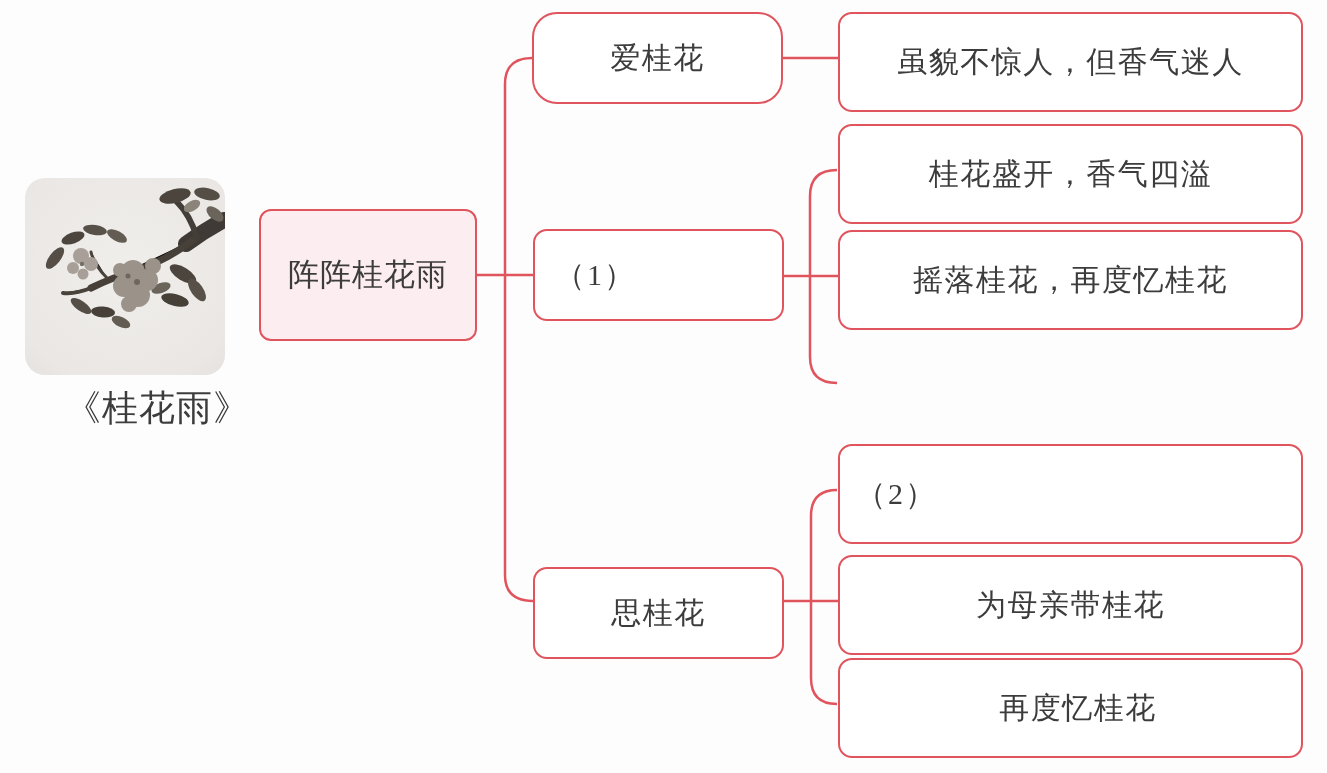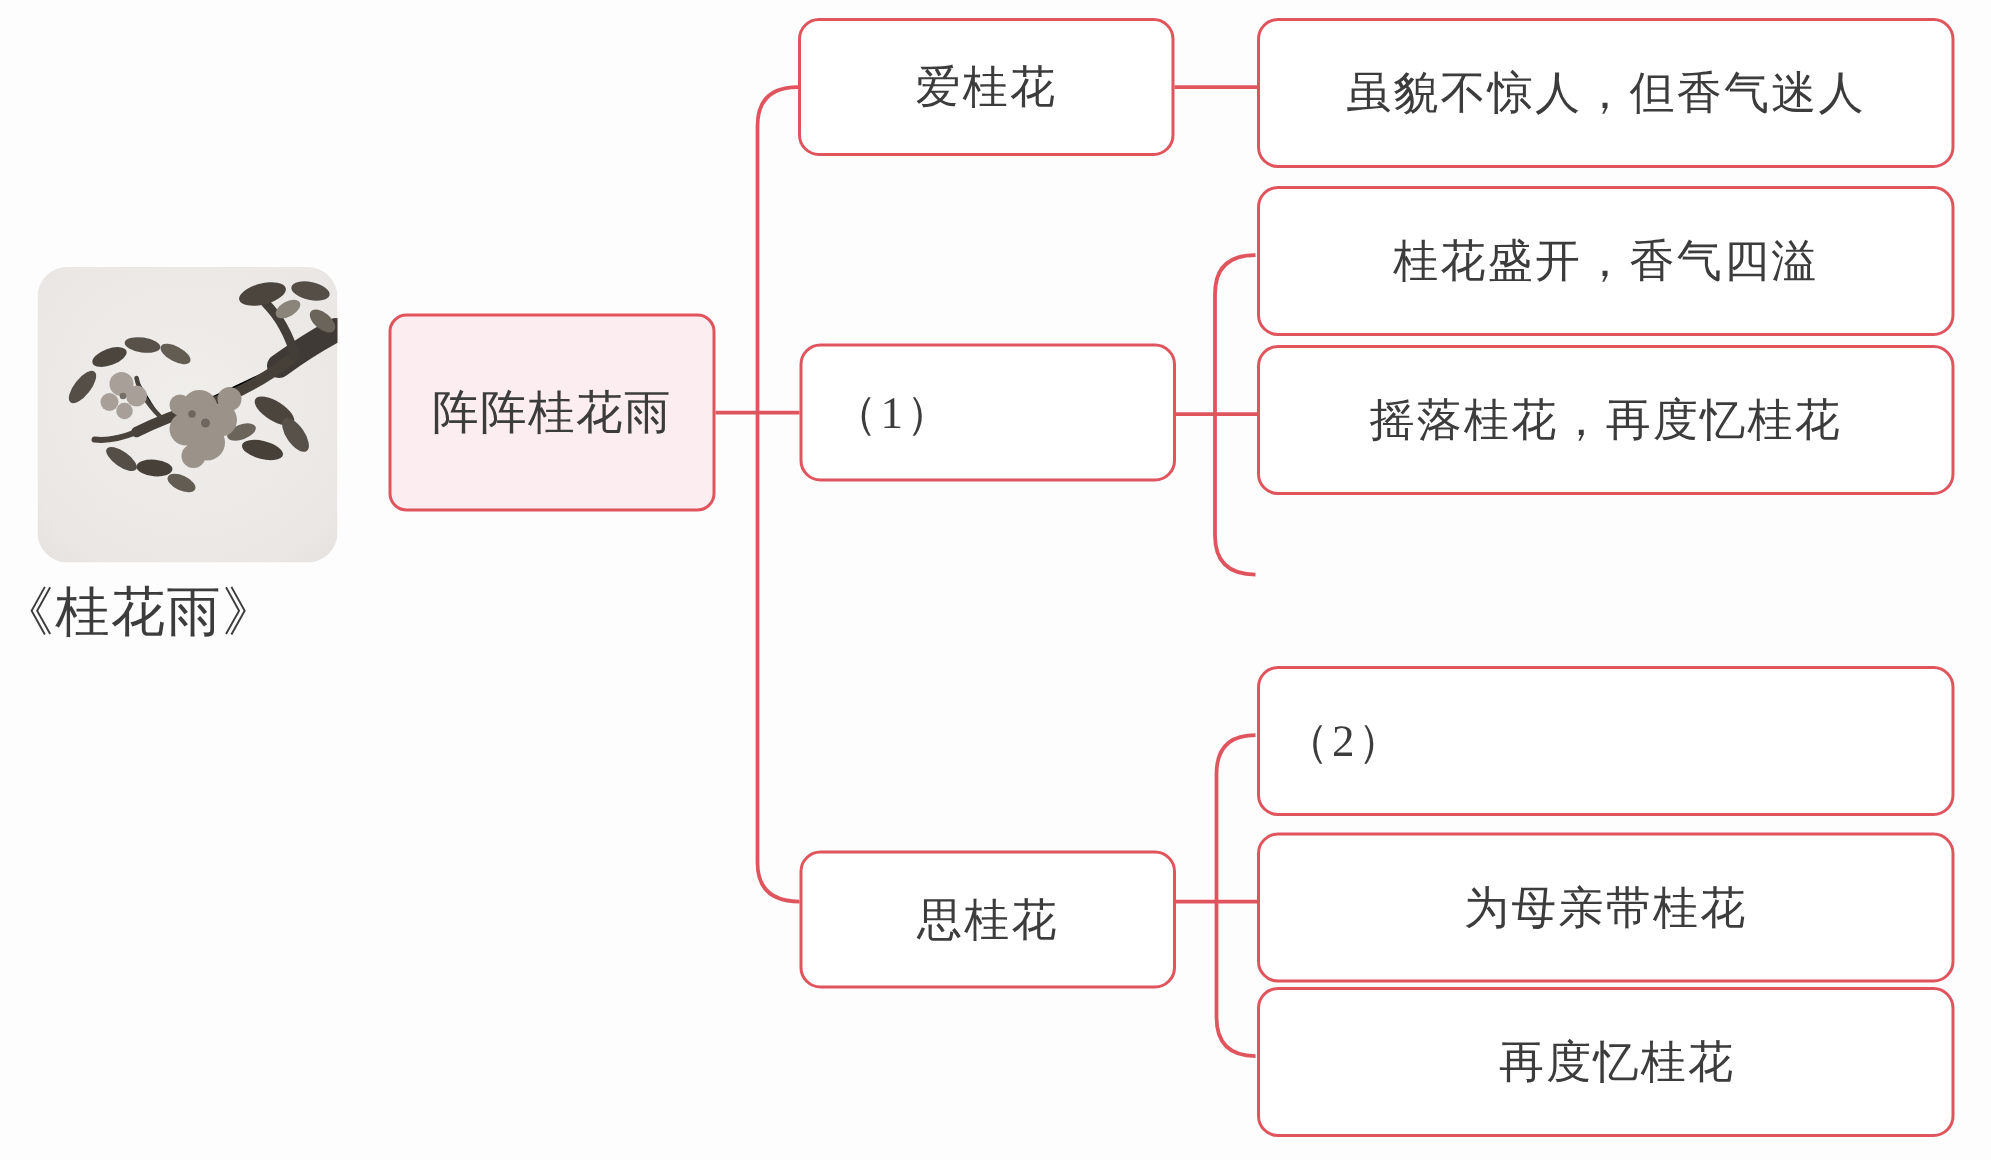--- a/index.html
+++ b/index.html
@@ -40,41 +40,41 @@
   .node.root{
     left:259px;top:209px;width:218px;height:132px;
     background:var(--root-fill);
     border-radius:12px;
     flex-direction:column;
     gap:24px;
     font-size:31px;
     letter-spacing:1px;
   }
   .node.branch{width:251px;height:92px;}
-  .branch-love{left:532px;top:12px;}
+  .branch-love{left:532px;top:12px;border-radius:25px;}
   .branch-blank1{left:533px;top:229px;justify-content:flex-start;padding-left:20px;
     font-family:"Liberation Serif","DejaVu Serif",serif;letter-spacing:2px;}
   .branch-miss{left:533px;top:567px;}
   .node.child{left:838px;width:465px;height:100px;}
   .child-0{top:12px;}
   .child-1{top:124px;}
   .child-2{top:230px;}
   .child-3{top:337px;}
   .child-4{top:444px;justify-content:flex-start;padding-left:16px;
     font-family:"Liberation Serif","DejaVu Serif",serif;letter-spacing:2px;}
   .child-5{top:555px;}
   .child-6{top:658px;padding-left:15px;}
   .illustration{
     position:absolute;left:25px;top:178px;width:200px;height:197px;
     z-index:2;
   }
   .caption{
     position:absolute;left:0;top:384px;width:250px;
     z-index:2;
-    text-align:left;
+    text-align:right;
     font-size:36px;
     letter-spacing:1px;
     color:var(--text-color);
     font-family:Liberation Mono, monospace;
   }
 </style>
 </head>
 <body>
 
 <div class="canvas">

